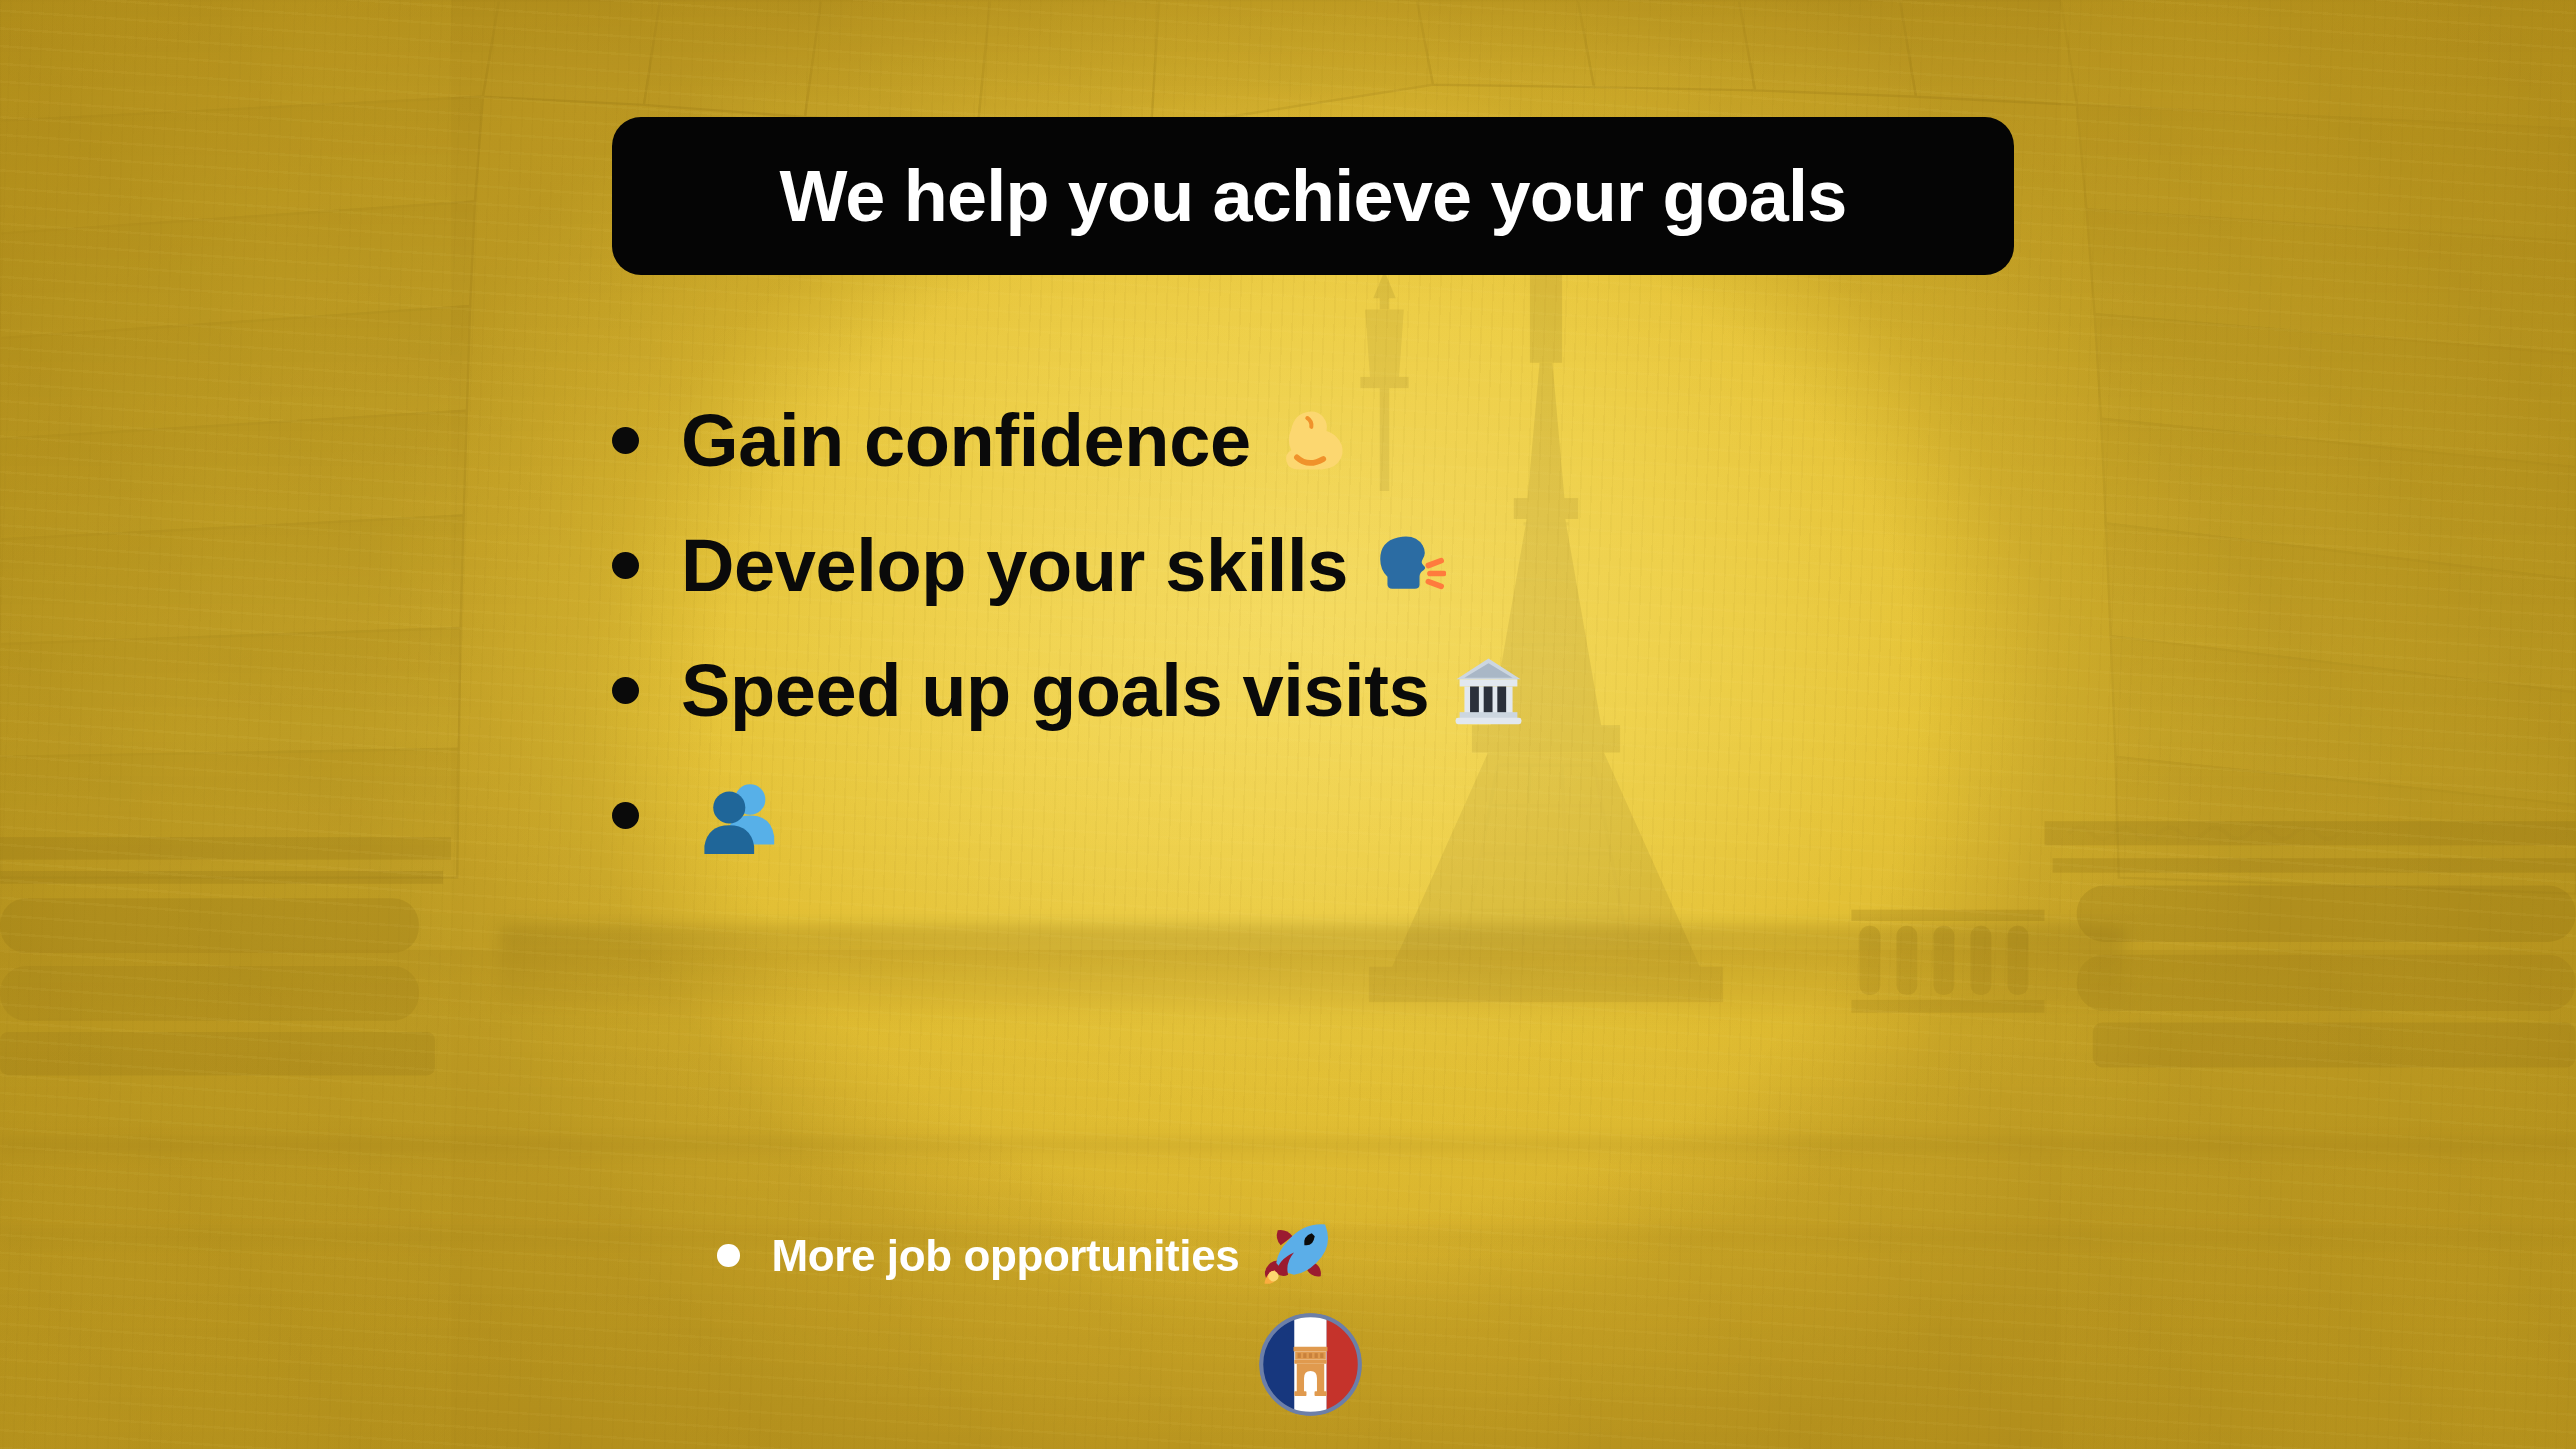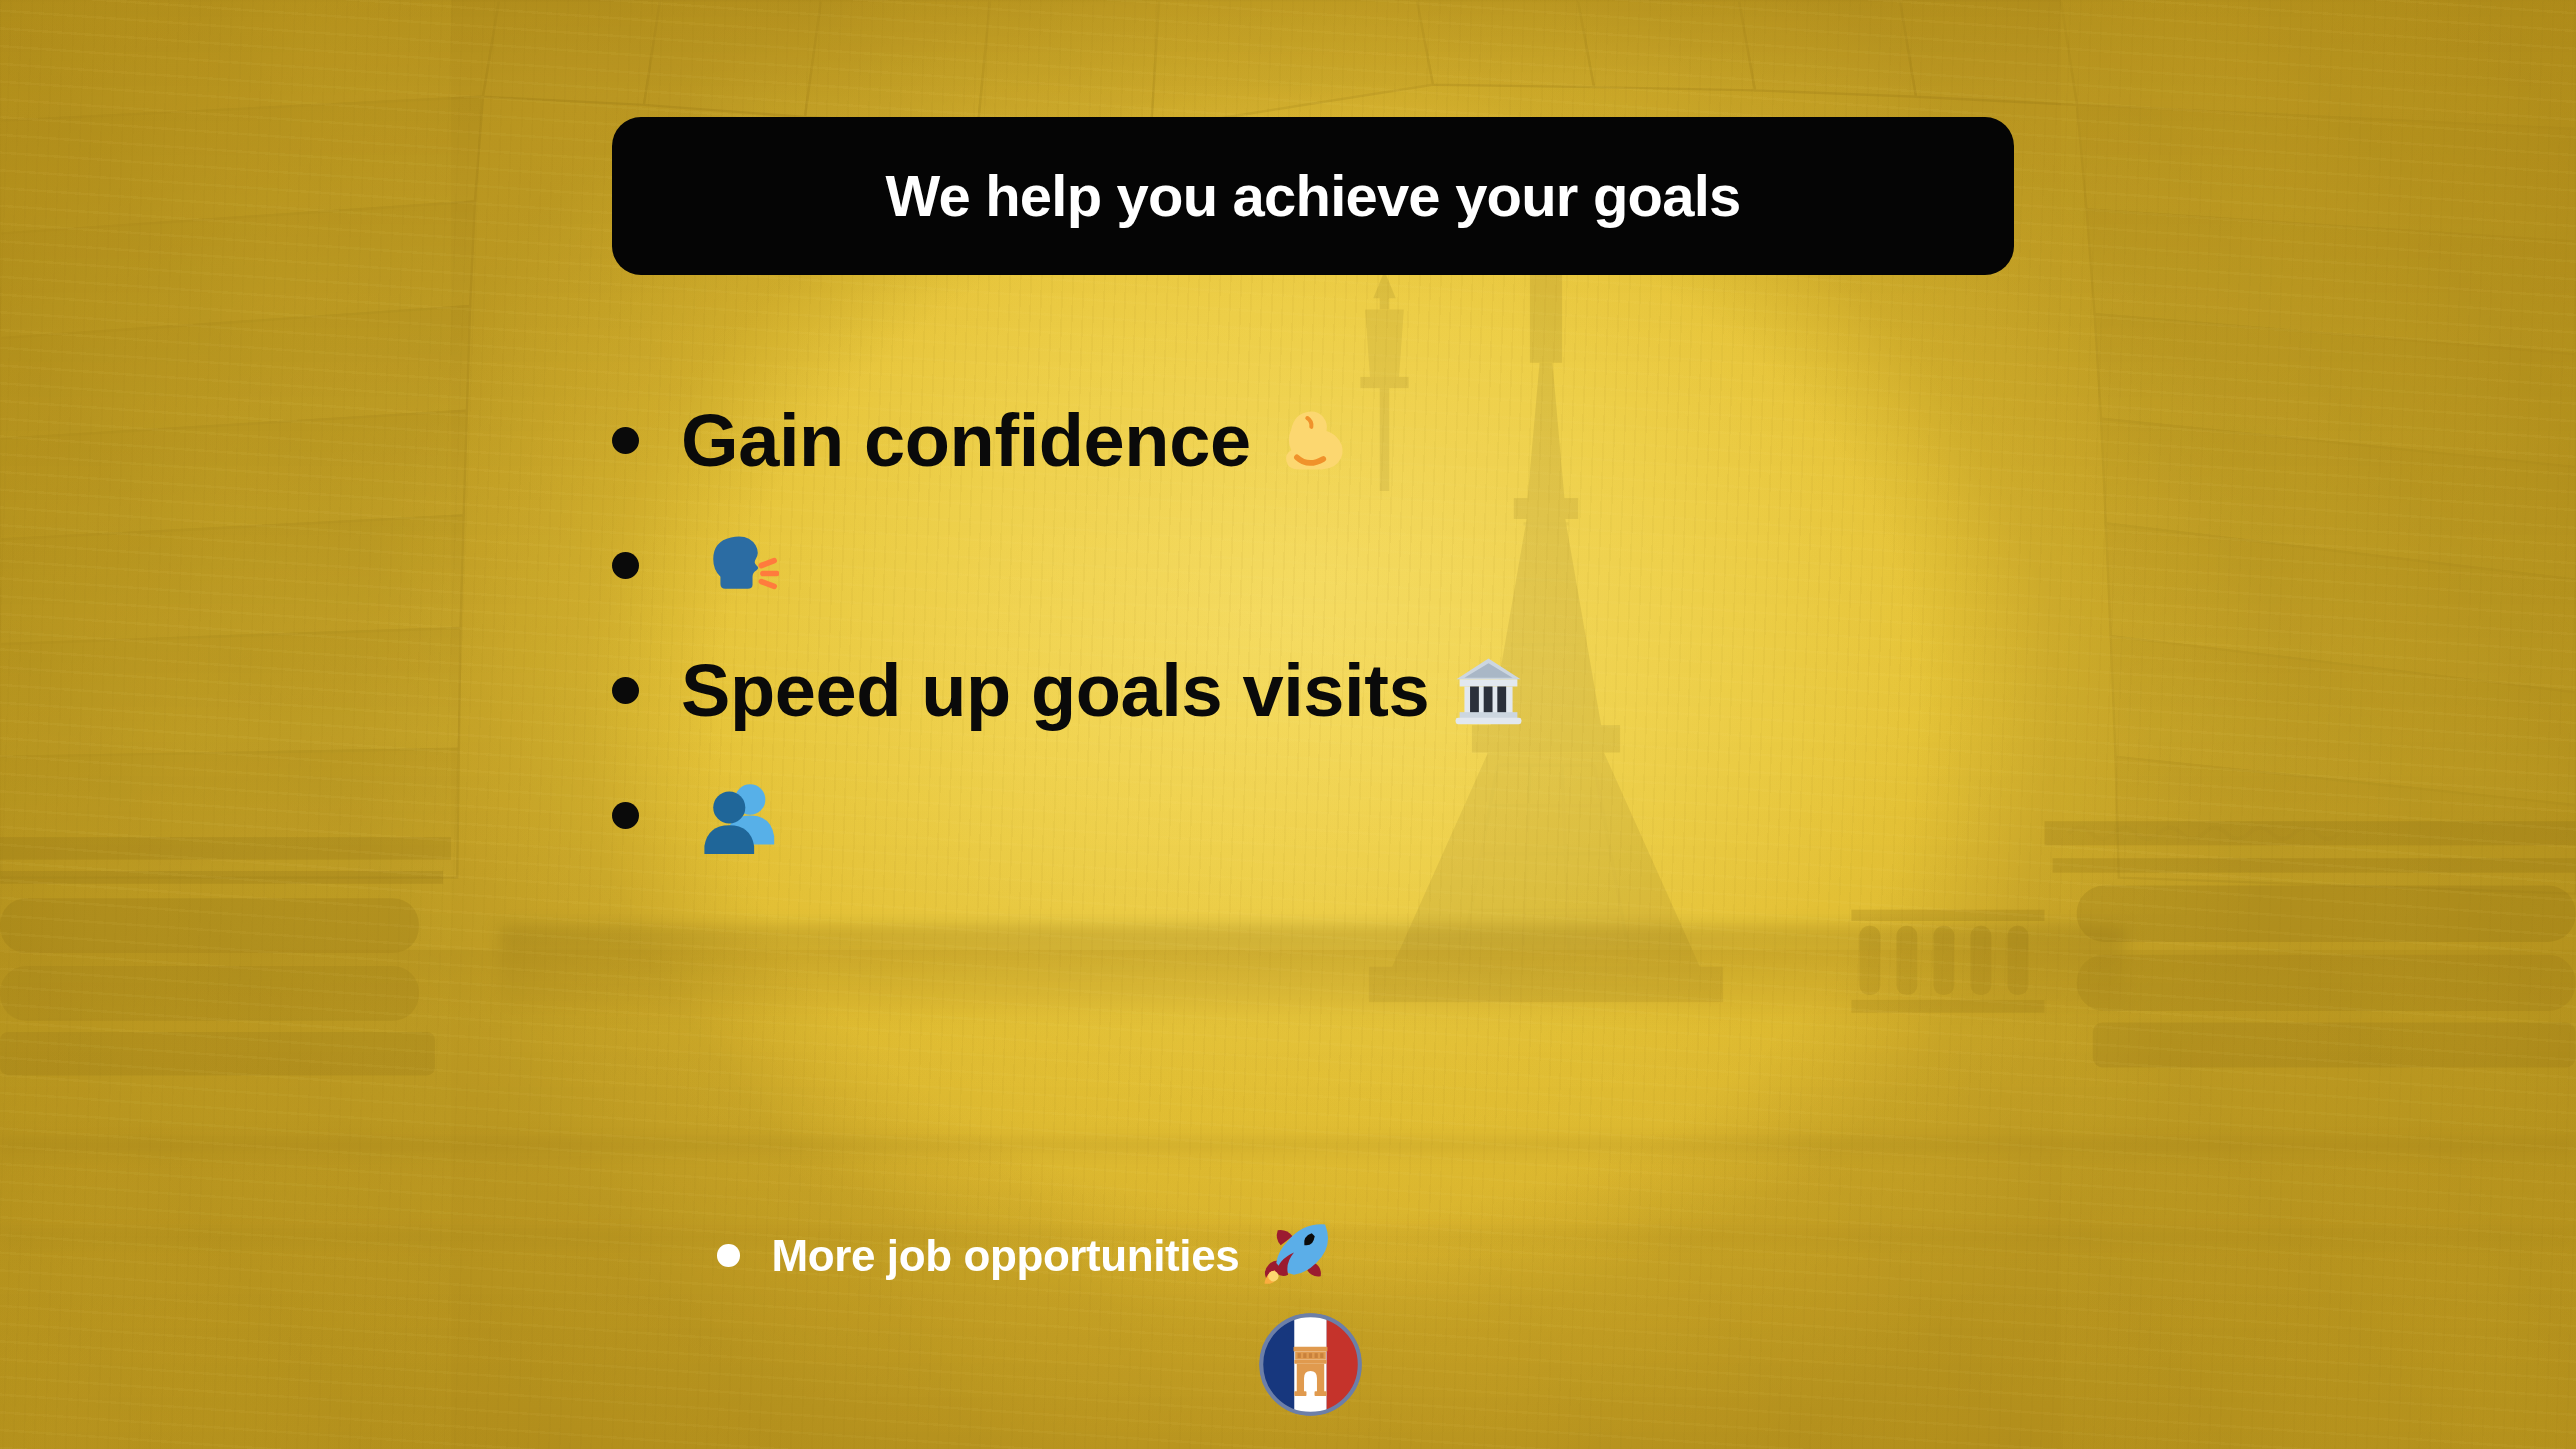--- a/index.html
+++ b/index.html
@@ -86,21 +86,21 @@
 
   .title-pill {
     position:absolute;
     left:612px; top:117px; width:1402px; height:158px;
     background:#050505;
     border-radius:29px;
     display:flex; align-items:center; justify-content:center;
   }
   .title-text {
     color:#FFFFFF;
-    font-size:58px;
+    font-size:72px;
     font-weight:bold;
     letter-spacing:-0.8px;
     white-space:nowrap;
     line-height:1;
   }
 
   .bullet-list { position:absolute; left:612px; top:378px; width:1691px; }
   .bullet-row {
     display:flex; align-items:center;
     height:125px;
@@ -289,20 +289,21 @@
         <svg width="77" height="77" viewBox="0 0 96 96">
           <path d="M24 34 q4 -20 22 -22 q12 -1 18 7 q6 8 4 17 q10 3 16 12 q7 11 2 22 q-6 13 -24 14 l-30 0 q-12 0 -14 -10 q-2 -10 6 -14 q-6 -12 0 -26 Z" fill="#FCD770"></path>
           <path d="M31 69 q14 13 33 2" stroke="#F0922B" stroke-width="7" fill="none" stroke-linecap="round"></path>
           <path d="M44 20 q6 4 5 11" stroke="#F0922B" stroke-width="5" fill="none" stroke-linecap="round"></path>
         </svg>
       </span>
     </div>
 
     <div class="bullet-row">
       <span class="bullet-dot"></span>
+      <span class="bullet-label">Develop your skills</span>
       <span class="bullet-emoji">
         <svg width="77" height="77" viewBox="0 0 96 96">
           <path d="M14 40 q0 -22 22 -27 q22 -5 31 10 q5 9 0 17 q-3 5 1 8 q4 3 0 6 q-5 3 -5 8 l0 10 q0 5 -6 5 l-28 0 q-6 0 -6 -6 l0 -9 q-9 -8 -9 -22 Z" fill="#2B6CA3"></path>
           <g stroke="#FF7B3D" stroke-width="7" stroke-linecap="round">
             <path d="M74 48 L90 42"></path>
             <path d="M76 58 L93 58"></path>
             <path d="M74 68 L90 74"></path>
           </g>
         </svg>
       </span>

